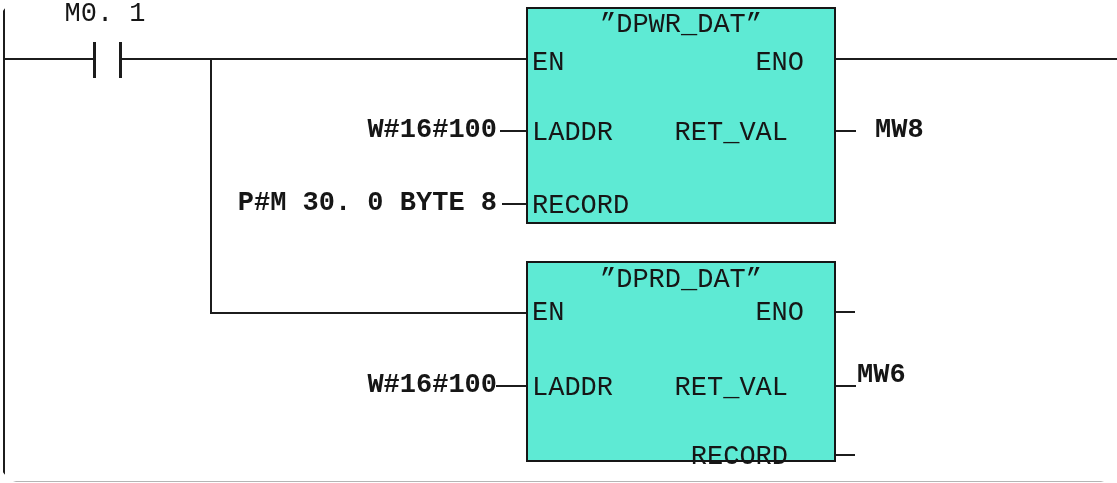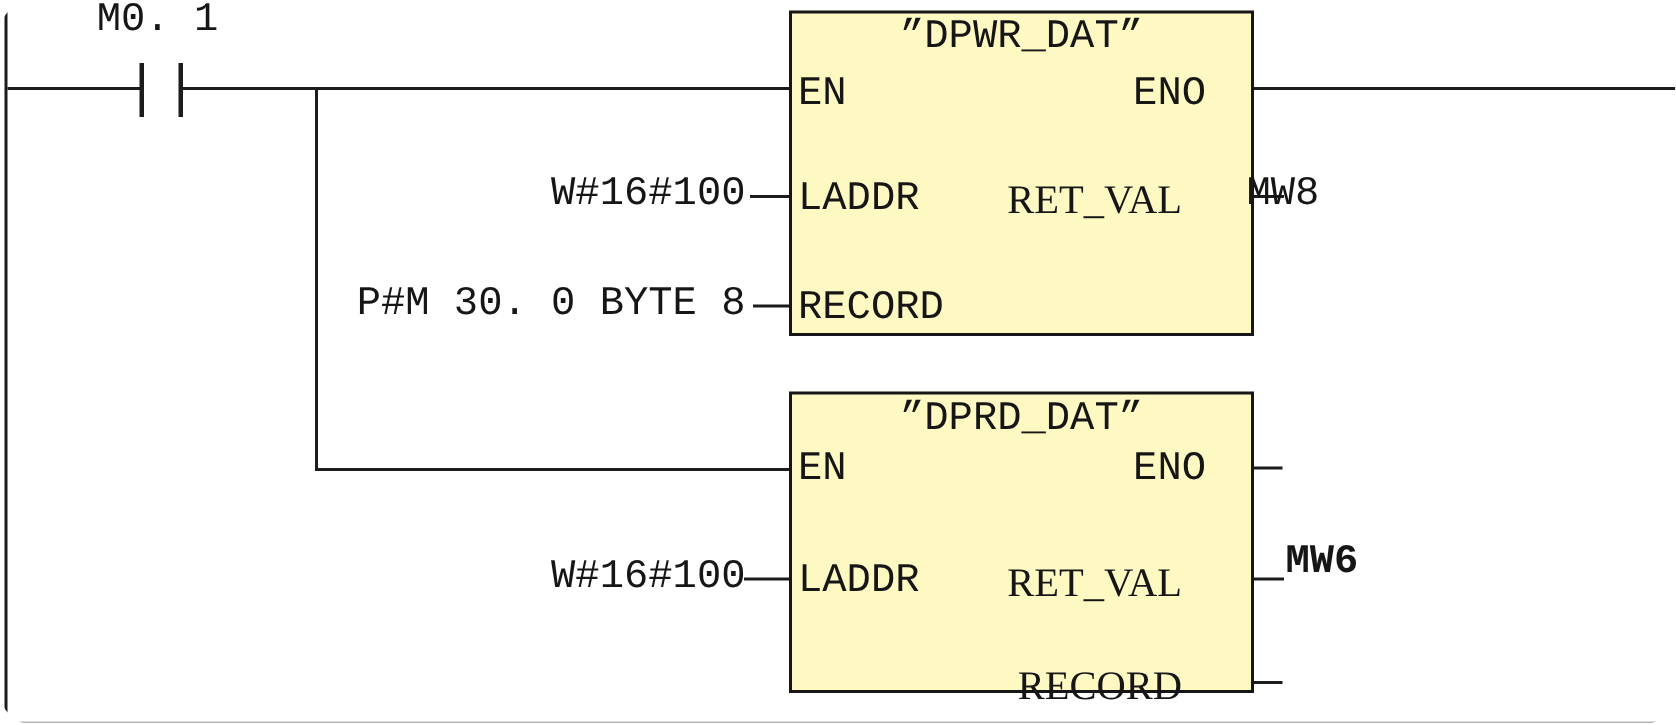--- a/index.html
+++ b/index.html
@@ -32,42 +32,42 @@
   .dash-record2{left:835px;top:454px; width:20px; height:2px;}
   .bottom-edge {left:0;    top:481px; width:1117px;height:1px;background:#b5b5b5;}
 
   
   .contact-bar{position:absolute;top:42px;width:3px;height:36px;background:#1c1c1c;}
   .contact-bar.b1{left:93px;}
   .contact-bar.b2{left:119px;}
   .contact-label{left:45px;top:0;width:120px;text-align:center;}
 
   
-  .fb{position:absolute;left:526px;width:310px;border:2px solid #161616;box-sizing:border-box;background:#fef9c3;}
+  .fb{position:absolute;left:526px;width:310px;border:2px solid #161616;box-sizing:border-box;background:#5eead4;}
   .fb1{top:7px;height:217px;}
   .fb2{top:261px;height:201px;}
   .fb .txt{position:absolute;}
   .fb .title{left:0;right:0;text-align:center;}
   .fb1 .title{top:2px;}
   .fb2 .title{top:3px;}
   .pin-left{left:4px;}
   .pin-eno{right:30px;}
-  .pin-rout{right:46px;font-family:Liberation Serif, serif;}
+  .pin-rout{right:46px;}
   .fb1 .row-en{top:40px;}
   .fb1 .row-io{top:110px;}
   .fb1 .row-rec{top:183px;}
   .fb2 .row-en{top:36px;}
   .fb2 .row-io{top:111px;}
   .fb2 .row-rec{top:180px;}
 
   
-  .op-right-align{right:620px;text-align:left;}
+  .op-right-align{right:620px;text-align:left;font-weight:bold;}
   .op-w1 {top:116px;}
   .op-p1 {top:189px;}
-  .op-mw8{left:831px;top:116px;}
+  .op-mw8{left:875px;top:116px;font-weight:bold;}
   .op-w2 {top:371px;}
   .op-mw6{left:857px;top:361px;font-weight:bold;}
   .op-p2 {left:857px;top:441px;}
 </style>
 </head>
 <body>
 
 <div class="canvas">
 
   <div class="wire rail-left"></div>

